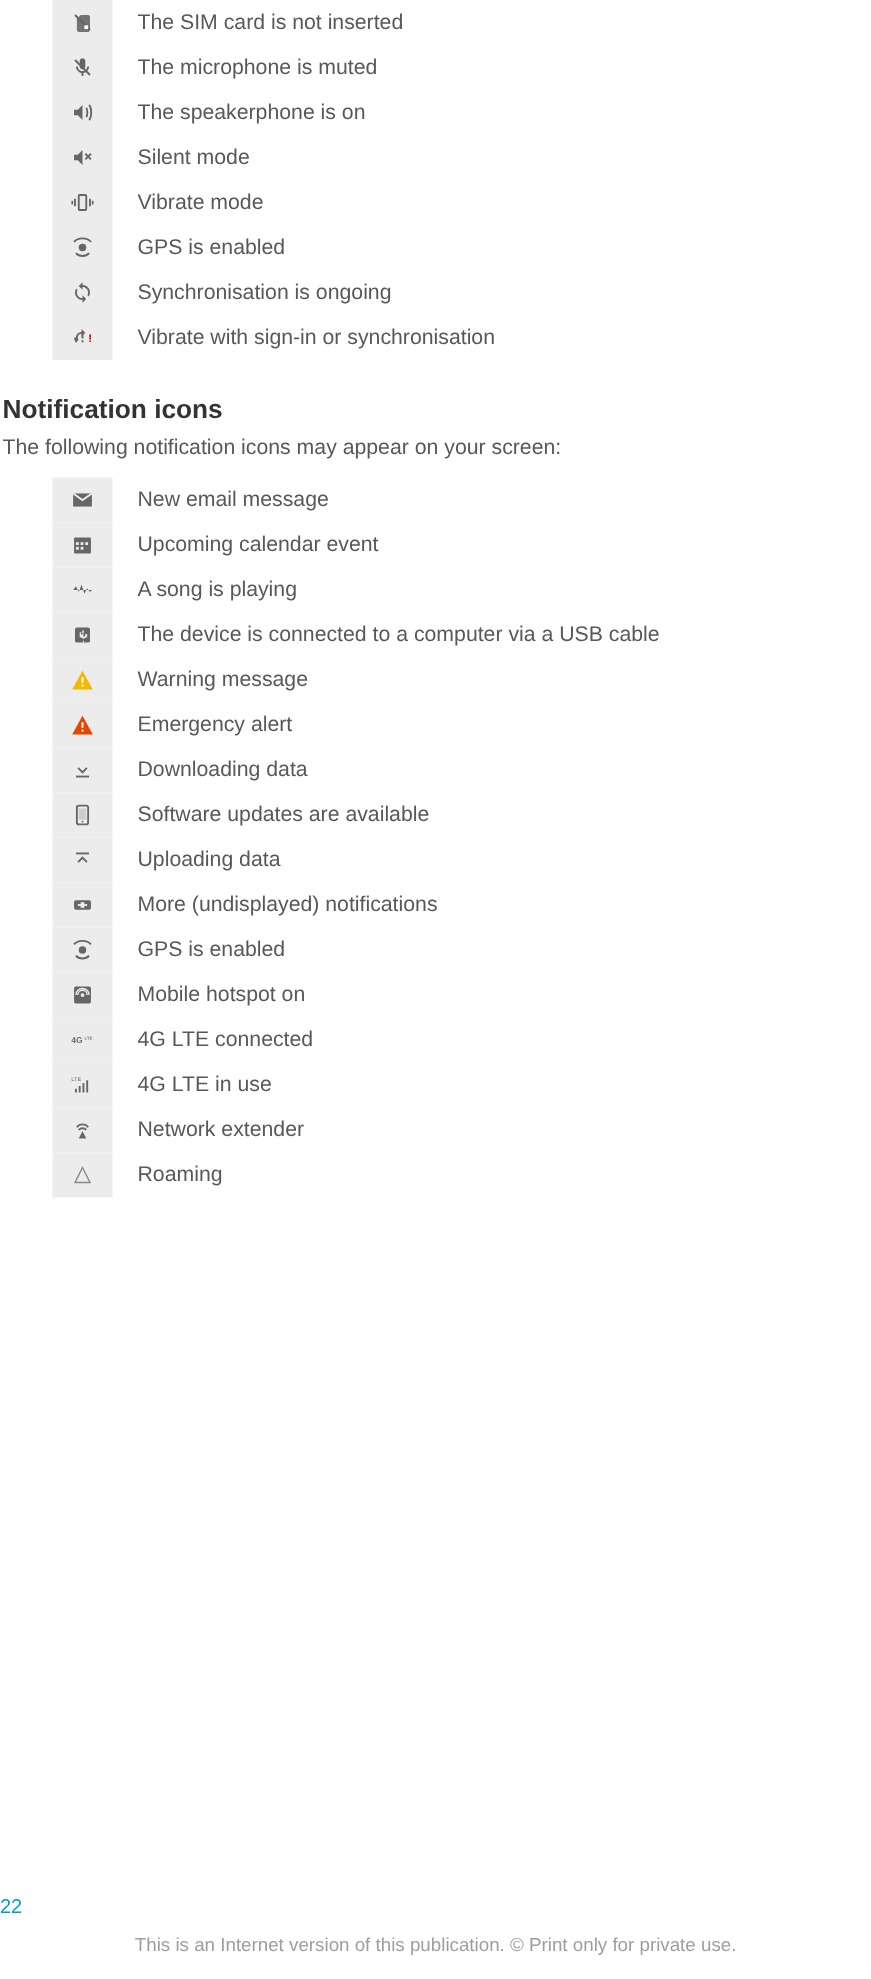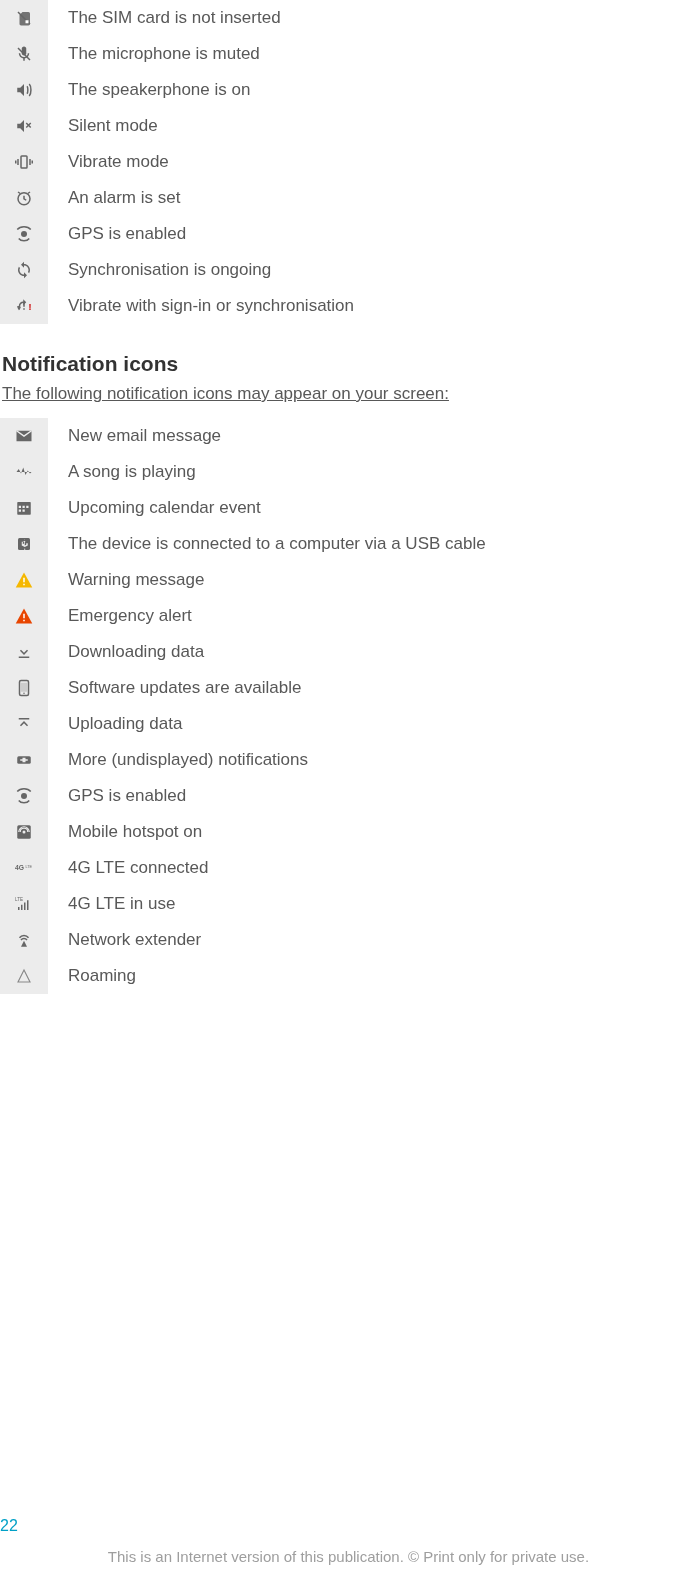--- a/index.html
+++ b/index.html
@@ -11,20 +11,21 @@
     position: relative;
     color: #585858;
   }
   .content {
     padding: 0;
   }
   .row {
     display: flex;
     align-items: center;
     min-height: 36px;
+    margin-left: 42px;
   }
   .icon-cell {
     width: 48px;
     height: 36px;
     background: #ececec;
     display: flex;
     align-items: center;
     justify-content: center;
     flex-shrink: 0;
   }
@@ -43,21 +44,20 @@
   .section-title {
     font-size: 21px;
     font-weight: bold;
     color: #333333;
     padding: 28px 0 8px 2px;
   }
   .section-sub {
     font-size: 17px;
     color: #585858;
     padding: 0 0 14px 2px;
-    text-decoration: underline;
   }
   .page-number {
     position: absolute;
     bottom: 48px;
     width: 100%;
     text-align: left;
     color: #00a0c6;
     font-size: 16px;
   }
   .footer-note {
@@ -134,32 +134,20 @@
               <line x1="23" y1="10" x2="23" y2="14" stroke="#666" stroke-width="2"></line>
             </svg>
           </span>
         </div>
         <div class="desc">Vibrate mode</div>
       </div>
       <div class="row">
         <div class="icon-cell">
           <span class="icon">
             <svg width="18" height="18" viewBox="0 0 24 24">
-              <circle cx="12" cy="13" r="8" fill="none" stroke="#666" stroke-width="2"></circle>
-              <path d="M12 9v4l3 2" stroke="#666" stroke-width="2" fill="none"></path>
-              <path d="M4 4l3 2M20 4l-3 2" stroke="#666" stroke-width="2"></path>
-            </svg>
-          </span>
-        </div>
-        <div class="desc">An alarm is set</div>
-      </div>
-      <div class="row">
-        <div class="icon-cell">
-          <span class="icon">
-            <svg width="18" height="18" viewBox="0 0 24 24">
               <circle cx="12" cy="12" r="4" fill="#666"></circle>
               <path d="M3 6c4-5 14-5 18 0" fill="none" stroke="#666" stroke-width="2"></path>
               <path d="M5 18c3 4 11 4 14 0" fill="none" stroke="#666" stroke-width="2"></path>
             </svg>
           </span>
         </div>
         <div class="desc">GPS is enabled</div>
       </div>
       <div class="row">
         <div class="icon-cell">
@@ -192,50 +180,50 @@
       <div class="row">
         <div class="icon-cell">
           <span class="icon">
             <svg width="18" height="18" viewBox="0 0 24 24">
               <rect x="2" y="5" width="20" height="14" fill="#666"></rect>
               <path d="M2 5l10 7 10-7" stroke="#ececec" stroke-width="2" fill="none"></path>
             </svg>
           </span>
         </div>
         <div class="desc">New email message</div>
-      </div>
-      <div class="row">
-        <div class="icon-cell">
-          <span class="icon">
-            <svg width="18" height="18" viewBox="0 0 24 24">
-              <path fill="#666" d="M2 12l3-4 3 6 3-8 3 10 3-6 3 4 2-2"></path>
-            </svg>
-          </span>
-        </div>
-        <div class="desc">A song is playing</div>
       </div>
       <div class="row">
         <div class="icon-cell">
           <span class="icon">
             <svg width="18" height="18" viewBox="0 0 24 24">
               <rect x="3" y="4" width="18" height="17" rx="1" fill="#666"></rect>
               <rect x="5" y="9" width="3" height="3" fill="#ececec"></rect>
               <rect x="10" y="9" width="3" height="3" fill="#ececec"></rect>
               <rect x="15" y="9" width="3" height="3" fill="#ececec"></rect>
               <rect x="5" y="14" width="3" height="3" fill="#ececec"></rect>
               <rect x="10" y="14" width="3" height="3" fill="#ececec"></rect>
             </svg>
           </span>
         </div>
         <div class="desc">Upcoming calendar event</div>
       </div>
       <div class="row">
         <div class="icon-cell">
           <span class="icon">
             <svg width="18" height="18" viewBox="0 0 24 24">
+              <path fill="#666" d="M2 12l3-4 3 6 3-8 3 10 3-6 3 4 2-2"></path>
+            </svg>
+          </span>
+        </div>
+        <div class="desc">A song is playing</div>
+      </div>
+      <div class="row">
+        <div class="icon-cell">
+          <span class="icon">
+            <svg width="18" height="18" viewBox="0 0 24 24">
               <rect x="4" y="4" width="16" height="16" rx="2" fill="#666"></rect>
               <path d="M12 6l2 3h-1v5l2-1v-2h2v3l-4 2v2c1 0 1 2 0 2s-1-2 0-2v-2l-4-2V9h2l-1 2 2 1V9h-1l2-3z" fill="#ececec"></path>
             </svg>
           </span>
         </div>
         <div class="desc">The device is connected to a computer via a USB cable</div>
       </div>
       <div class="row">
         <div class="icon-cell">
           <span class="icon">

